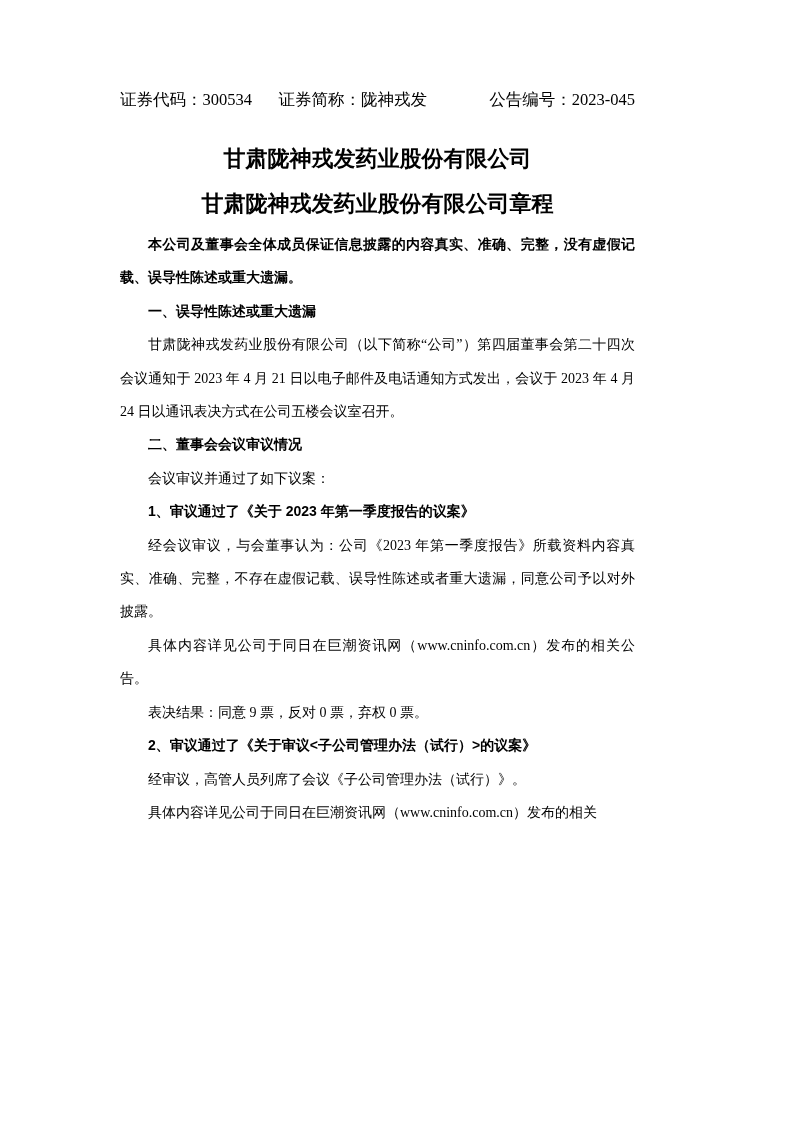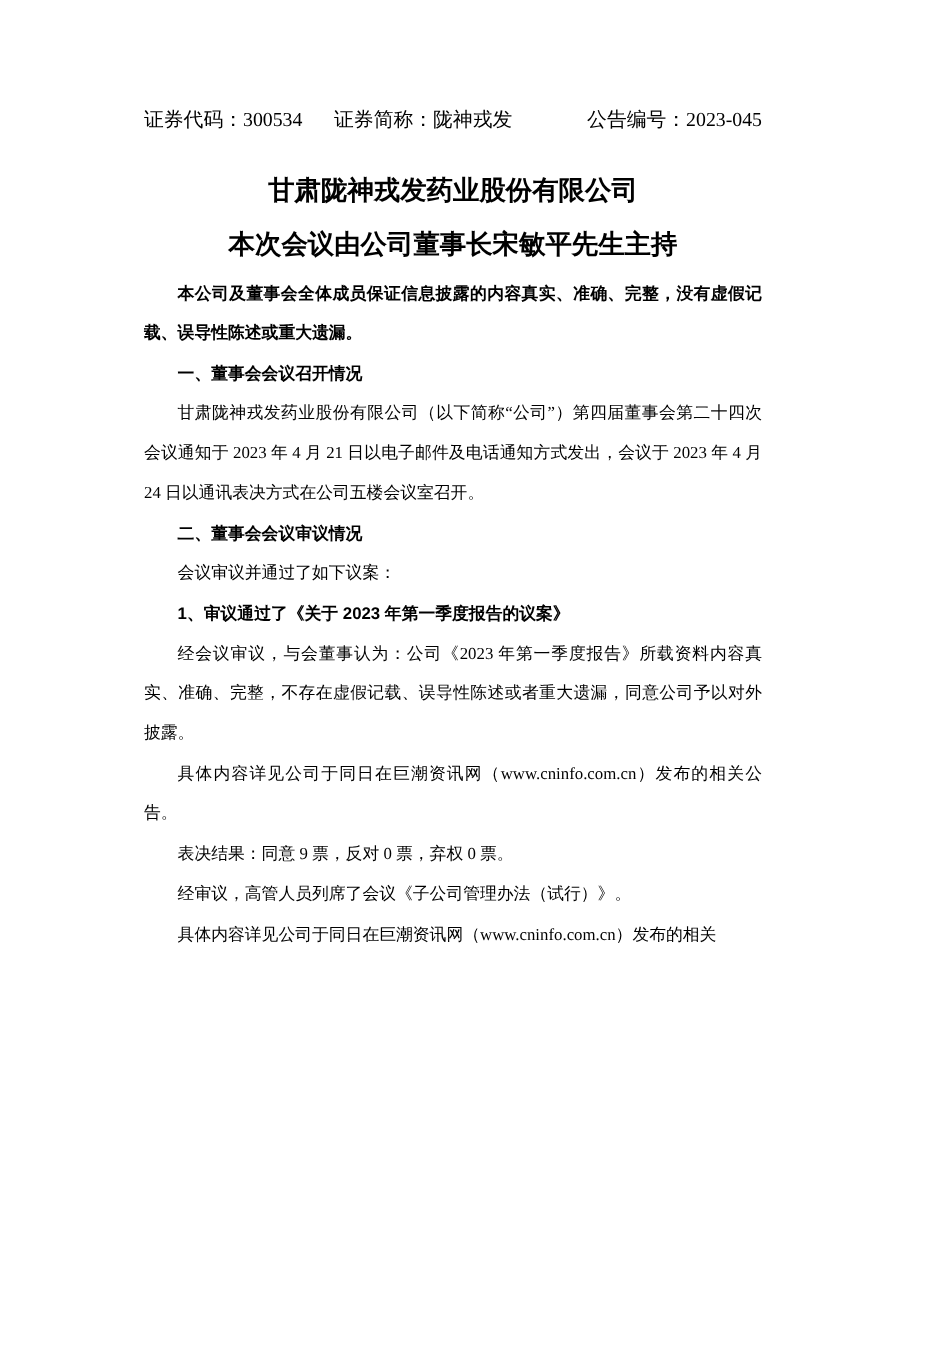--- a/index.html
+++ b/index.html
@@ -69,32 +69,33 @@
 <div class="page">
 
   <div class="doc-header">
     <span>证券代码：300534</span>
     <span class="mid">证券简称：陇神戎发</span>
     <span>公告编号：2023-045</span>
   </div>
 
   <div class="titles">
     <p class="title-line">甘肃陇神戎发药业股份有限公司</p>
-    <p class="title-line">本次会议由公司董事长宋敏平先生主持</p>
+    <p class="title-line">甘肃陇神戎发药业股份有限公司章程</p>
   </div>
 
   <p class="blk bold-blk disclaimer">本公司及董事会全体成员保证信息披露的内容真实、准确、完整，没有虚假记载、误导性陈述或重大遗漏。</p>
 
-  <p class="blk bold-blk sec1-heading">一、董事会会议召开情况</p>
+  <p class="blk bold-blk sec1-heading">一、误导性陈述或重大遗漏</p>
   <p class="blk">甘肃陇神戎发药业股份有限公司（以下简称“公司”）第四届董事会第二十四次会议通知于 2023 年 4 月 21 日以电子邮件及电话通知方式发出，会议于 2023 年 4 月 24 日以通讯表决方式在公司五楼会议室召开。</p>
 
   <p class="blk bold-blk sec2-heading">二、董事会会议审议情况</p>
   <p class="blk">会议审议并通过了如下议案：</p>
 
   <p class="blk bold-blk">1、审议通过了《关于 2023 年第一季度报告的议案》</p>
   <p class="blk">经会议审议，与会董事认为：公司《2023 年第一季度报告》所载资料内容真实、准确、完整，不存在虚假记载、误导性陈述或者重大遗漏，同意公司予以对外披露。</p>
   <p class="blk">具体内容详见公司于同日在巨潮资讯网（www.cninfo.com.cn）发布的相关公告。</p>
   <p class="blk">表决结果：同意 9 票，反对 0 票，弃权 0 票。</p>
 
+  <p class="blk bold-blk">2、审议通过了《关于审议&lt;子公司管理办法（试行）&gt;的议案》</p>
   <p class="blk">经审议，高管人员列席了会议《子公司管理办法（试行）》。</p>
   <p class="blk">具体内容详见公司于同日在巨潮资讯网（www.cninfo.com.cn）发布的相关</p>
 
 </div>
 
 </body></html>

